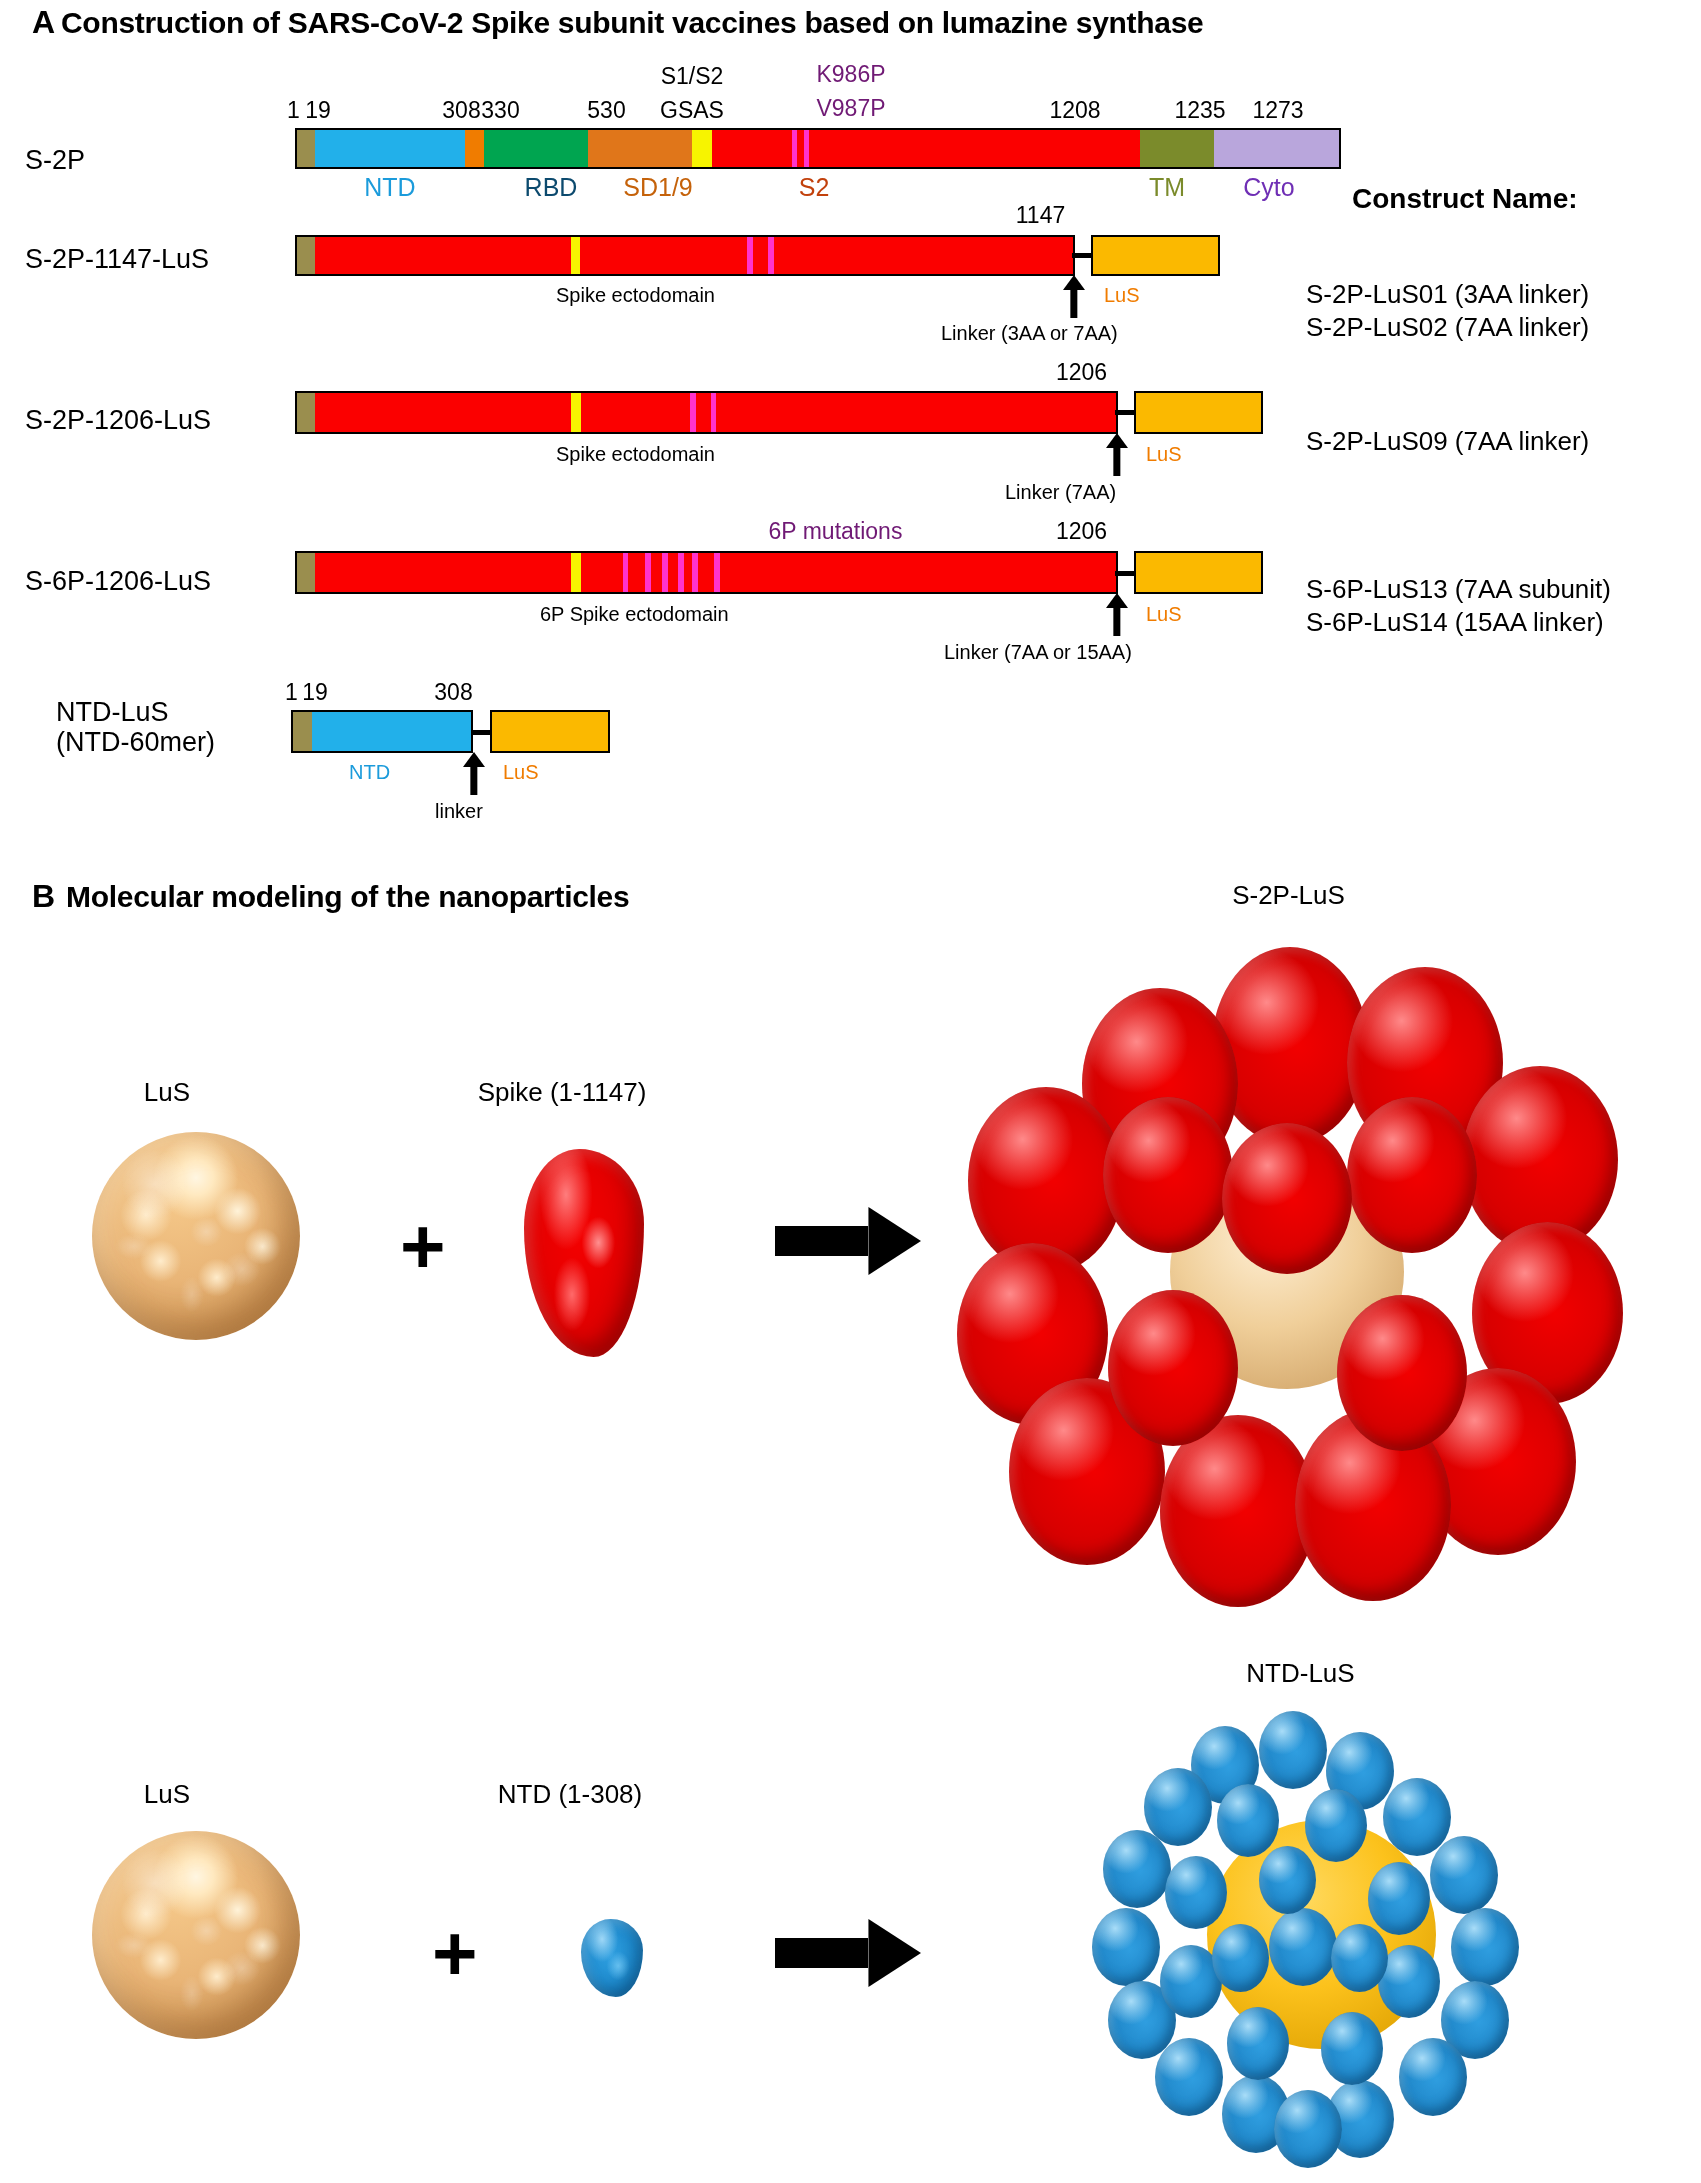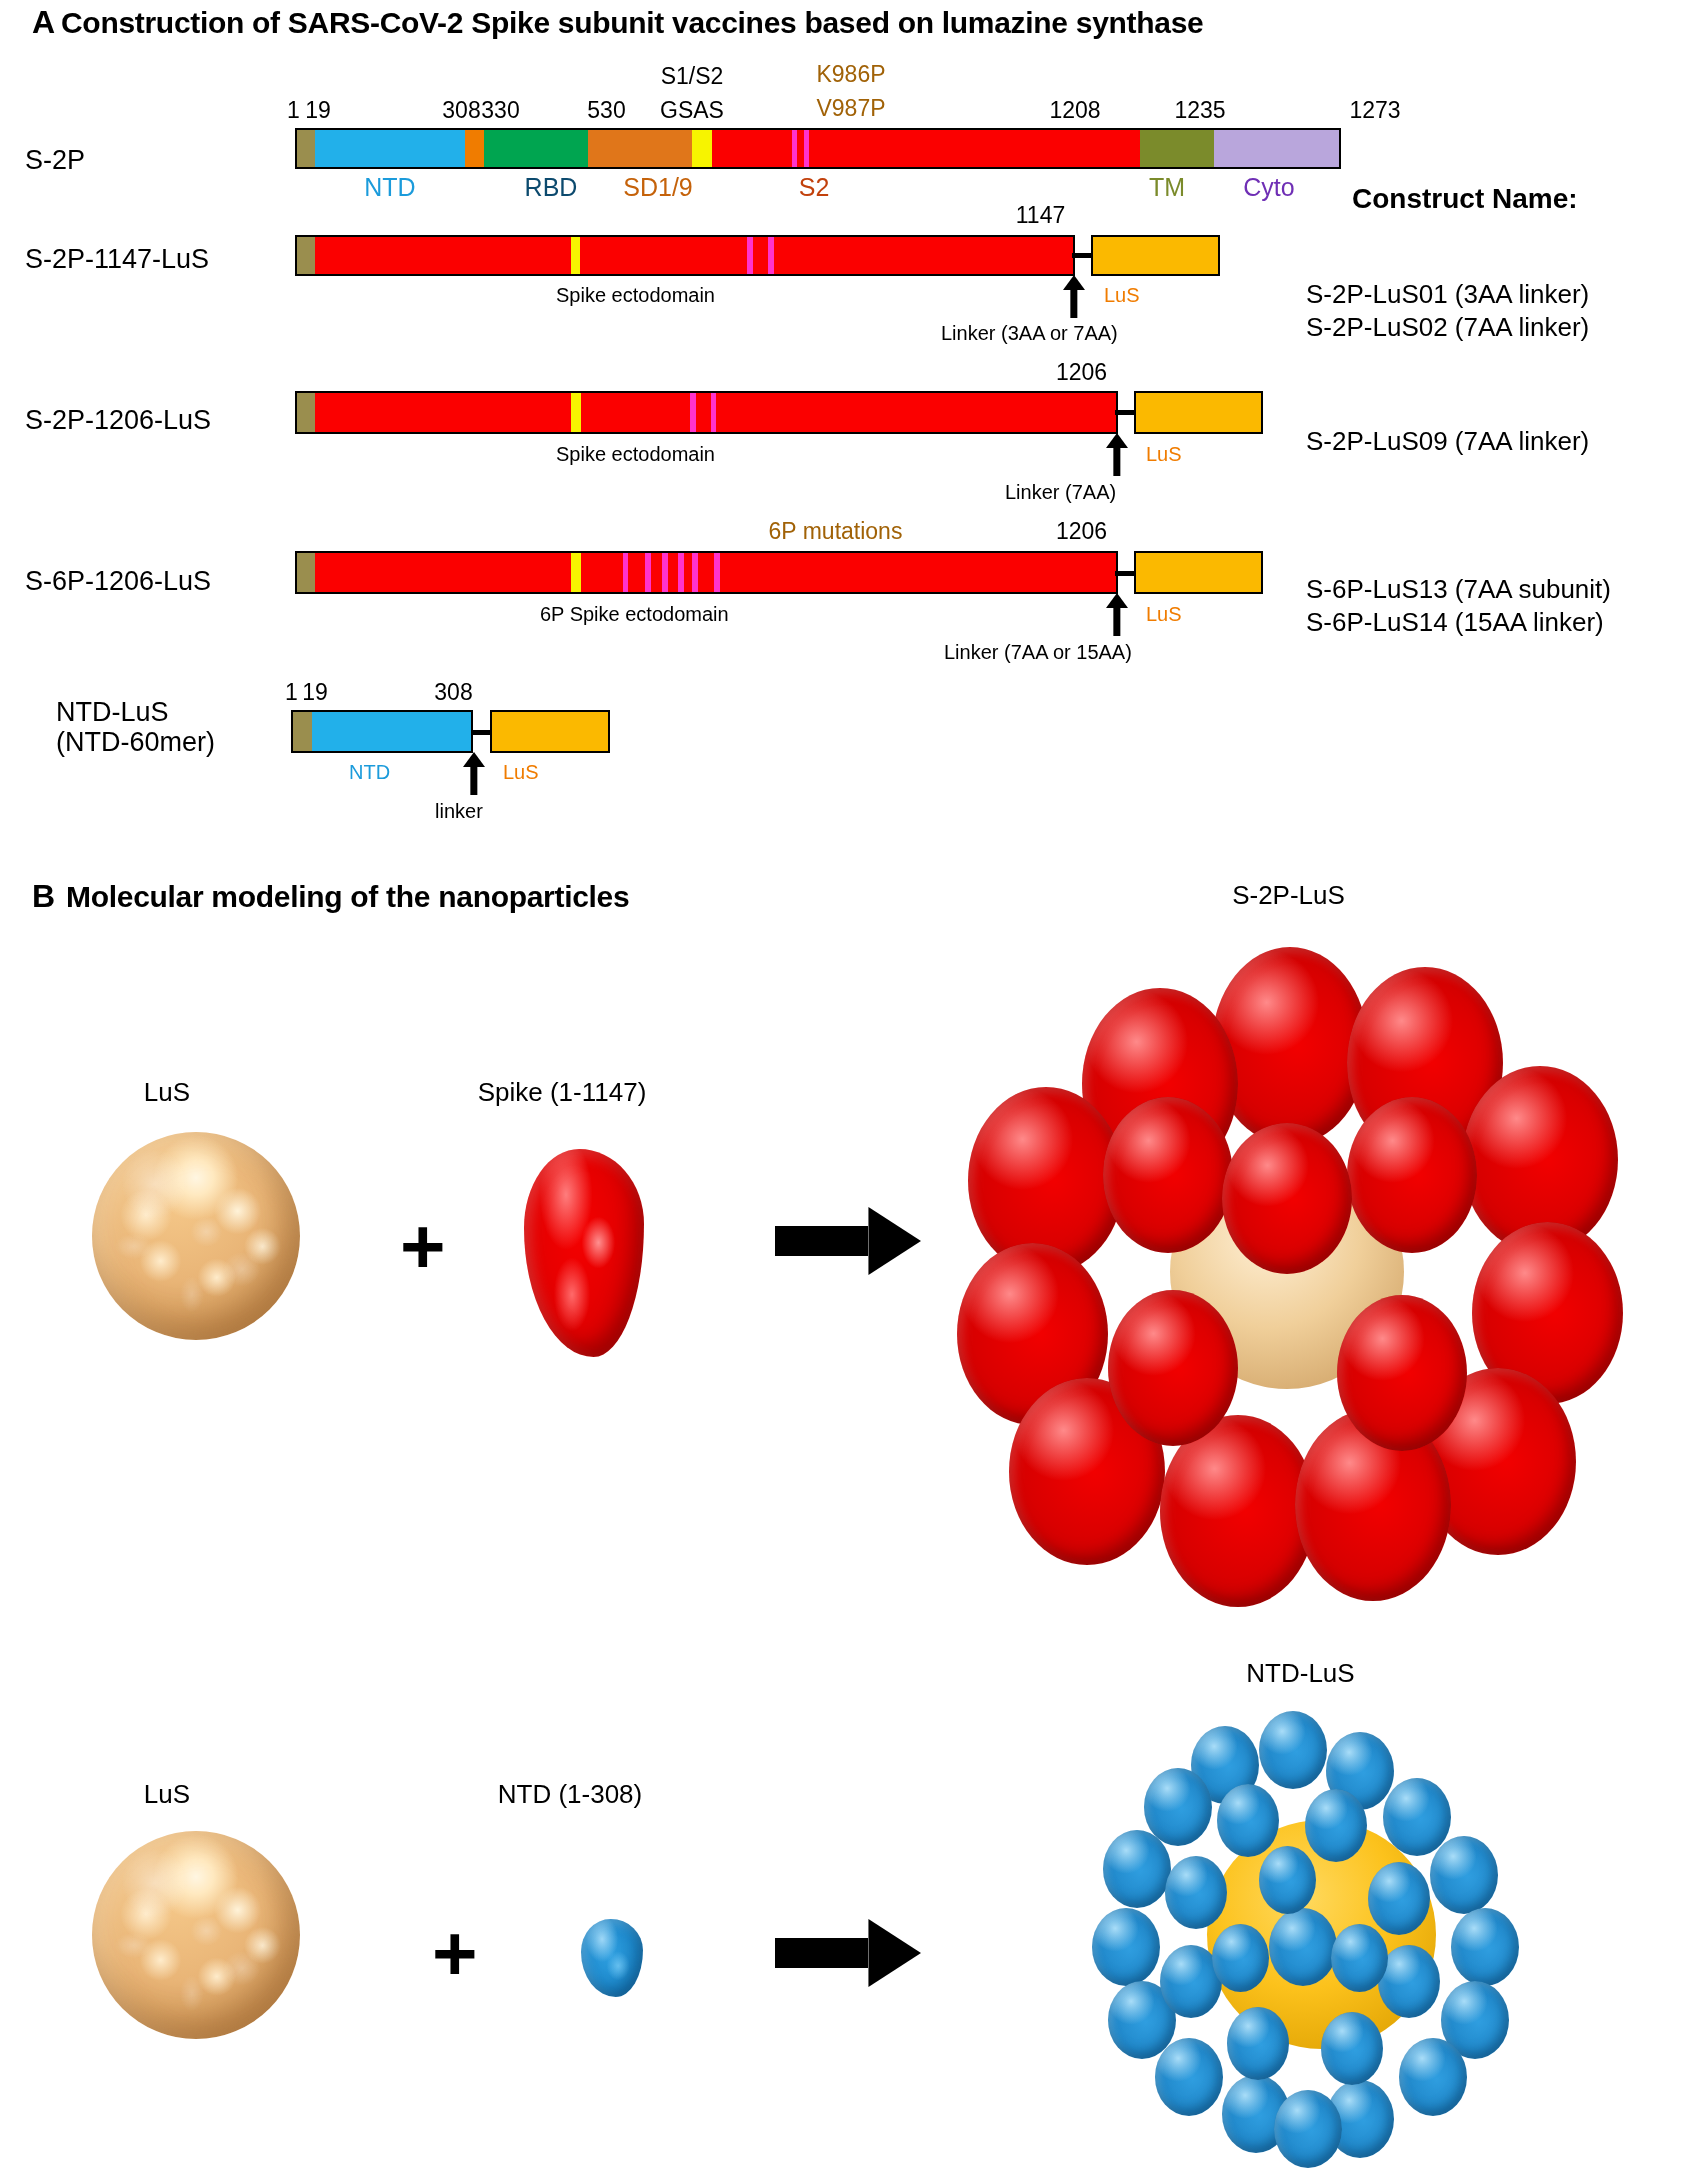--- a/index.html
+++ b/index.html
@@ -44,21 +44,21 @@
     font-size:25px;
     white-space:nowrap;
     text-align:center;
   }
 
   .small-note {
     font-size:20px;
     white-space:nowrap;
   }
 
-  .magenta { color:#a16207; }
+  .magenta { color:#701a75; }
   .blue-lbl { color:#1b9bdb; }
   .green-lbl { color:#0c4a6e; }
   .orange-lbl { color:#c5620a; }
   .red-lbl { color:#c2410c; }
   .olive-lbl { color:#7b8b2b; }
   .purple-lbl { color:#6f2fb5; }
   .lus-lbl { color:#f07c00; }
 
   
   .bar {
@@ -225,21 +225,21 @@
 
 <div class="abs row-label" style="left:25px; top:145px;">S-2P</div>
 
 <div class="abs tick-num" style="left:278px; top:97px; width:31px;">1</div>
 <div class="abs tick-num" style="left:300px; top:97px; width:36px;">19</div>
 <div class="abs tick-num" style="left:433px; top:97px; width:57px;">308</div>
 <div class="abs tick-num" style="left:472px; top:97px; width:57px;">330</div>
 <div class="abs tick-num" style="left:578px; top:97px; width:57px;">530</div>
 <div class="abs tick-num" style="left:1041px; top:97px; width:68px;">1208</div>
 <div class="abs tick-num" style="left:1166px; top:97px; width:68px;">1235</div>
-<div class="abs tick-num" style="left:1341px; top:97px; width:68px;">1273</div>
+<div class="abs tick-num" style="left:1244px; top:97px; width:68px;">1273</div>
 
 <div class="abs tick-num" style="left:640px; top:63px; width:104px;">S1/S2</div>
 <div class="abs tick-num" style="left:640px; top:97px; width:104px;">GSAS</div>
 
 <div class="abs tick-num magenta" style="left:791px; top:61px; width:120px;">K986P</div>
 <div class="abs tick-num magenta" style="left:791px; top:95px; width:120px;">V987P</div>
 
 <div class="bar" style="left:295px; top:128px; width:1046px; height:41px;">
   <div class="seg gold" style="width:1.7%;"></div>
   <div class="seg cyan" style="width:14.4%;"></div>

